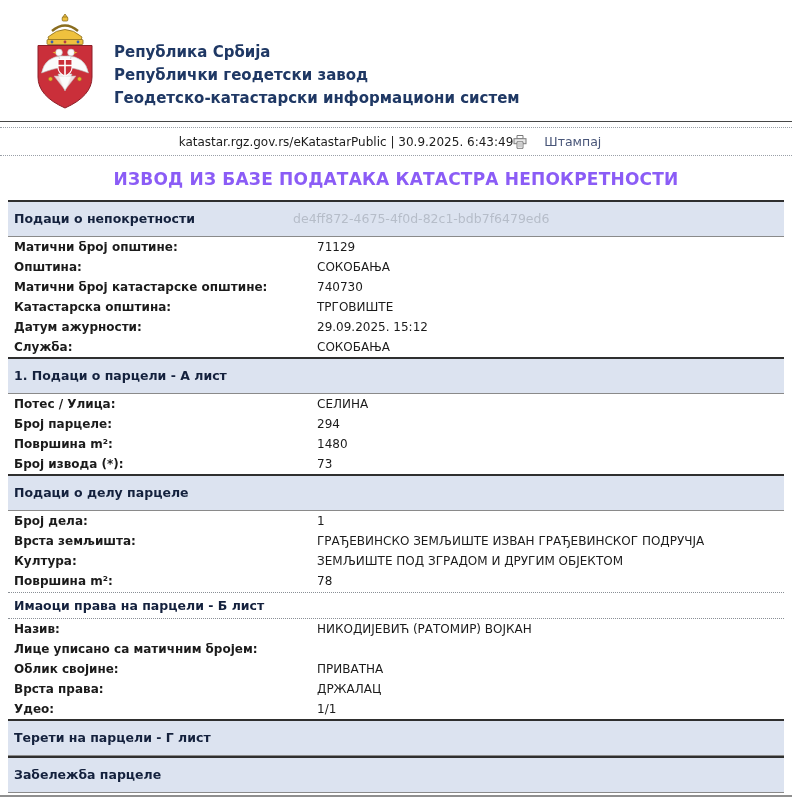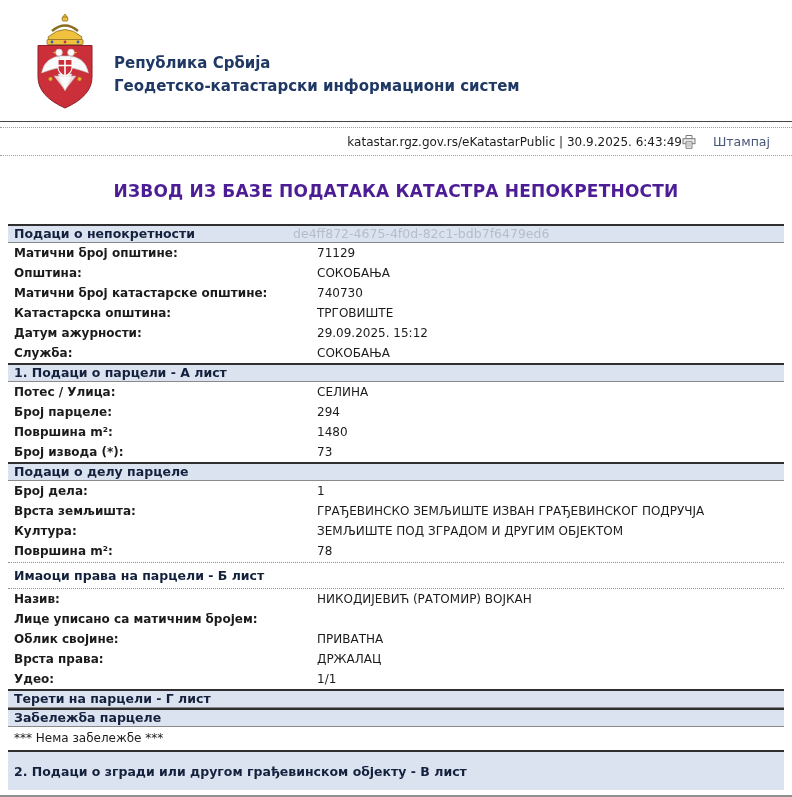--- a/index.html
+++ b/index.html
@@ -19,42 +19,42 @@
     color: #1f3864; font-weight: bold; font-size: 15px; line-height: 23px;
   }
 
   .rule-solid { border-top: 1px solid #474747; margin-top: 9px; }
 
   
   .toolbar {
     margin-top: 5px;
     border-top: 1px dotted #9aa0a8; border-bottom: 1px dotted #9aa0a8;
     padding: 6px 22px 6px 10px;
-    display: flex; justify-content: flex-end; align-items: center;
+    display: flex; justify-content: center; align-items: center;
     font-size: 12px; color: #1c1c1c;
   }
   .source-line span { vertical-align: middle; }
   .print-link {
     display: flex; align-items: center; gap: 17px;
     color: #485578; cursor: pointer; text-decoration: none; font-size: 12.5px;
   }
 
   
   .page-title {
-    margin: 12px; padding: 13px 0 11px; text-align: center;
-    color: #4c1d95; font-weight: bold; font-size: 17px; letter-spacing: .2px;
+    margin: 0; padding: 13px 0 11px; text-align: center;
+    color: #8b5cf6; font-weight: bold; font-size: 17px; letter-spacing: .2px;
   }
 
   
   .doc { margin: 0 8px; }
   .bar {
     border-top: 2px solid #2f2f2f; border-bottom: 1px solid #8a8a8a;
     background: #dce3f0;
     display: grid; grid-template-columns: 285px 1fr; align-items: center;
-    padding: 0 0;
+    padding: 9px 0;
   }
   .bar-title { padding-left: 6px; font-weight: bold; font-size: 12.5px; line-height: 16px; color: #14213d; }
   .uuid { font-weight: normal; font-size: 12.5px; line-height: 16px; color: #b6bdc9; }
 
   .row { display: grid; grid-template-columns: 303px 1fr; padding: 3.5px 0; font-size: 12px; line-height: 13px; }
   .row .label { padding-left: 6px; font-weight: bold; color: #1b1b1b; }
   .row .value { padding-left: 6px; color: #1b1b1b; }
   .value-link { color: #0b1fc4; font-weight: bold; }
 
   .subbar {
@@ -106,20 +106,21 @@
     <path d="M27.7 39.4 l-3.2 1.2 l3.2 1.2 z" fill="#e9b32f"></path>
     <path d="M46.3 39.4 l3.2 1.2 l-3.2 1.2 z" fill="#e9b32f"></path>
     <circle cx="22.5" cy="67" r="2" fill="#e9b32f" stroke="#9a7a1e" stroke-width="0.5"></circle>
     <circle cx="51.5" cy="67" r="2" fill="#e9b32f" stroke="#9a7a1e" stroke-width="0.5"></circle>
 
     <path d="M30 47.5 h14 v8 q0 5.5 -7 8.5 q-7 -3 -7 -8.5 z" fill="#ca2f3a" stroke="#ffffff" stroke-width="1.1"></path>
     <path d="M37 47.5 v16 M30 53.5 h14" stroke="#ffffff" stroke-width="1.6" fill="none"></path>
   </svg>
   <div class="brand-text">
     <div>Република Србија</div>
+    <div>Републички геодетски завод</div>
     <div>Геодетско-катастарски информациони систем</div>
   </div>
 </header>
 
 <div class="rule-solid"></div>
 
 <div class="toolbar">
   <div class="source-line">
     <span>katastar.rgz.gov.rs/eKatastarPublic</span>
     <span>|</span>

